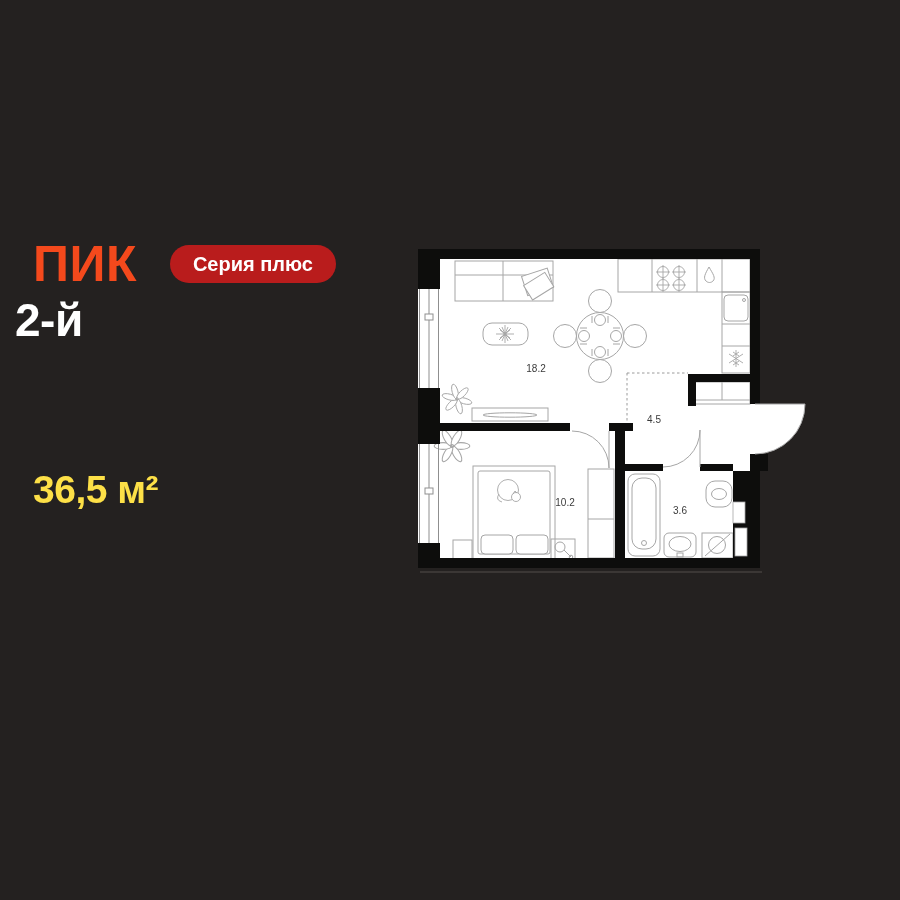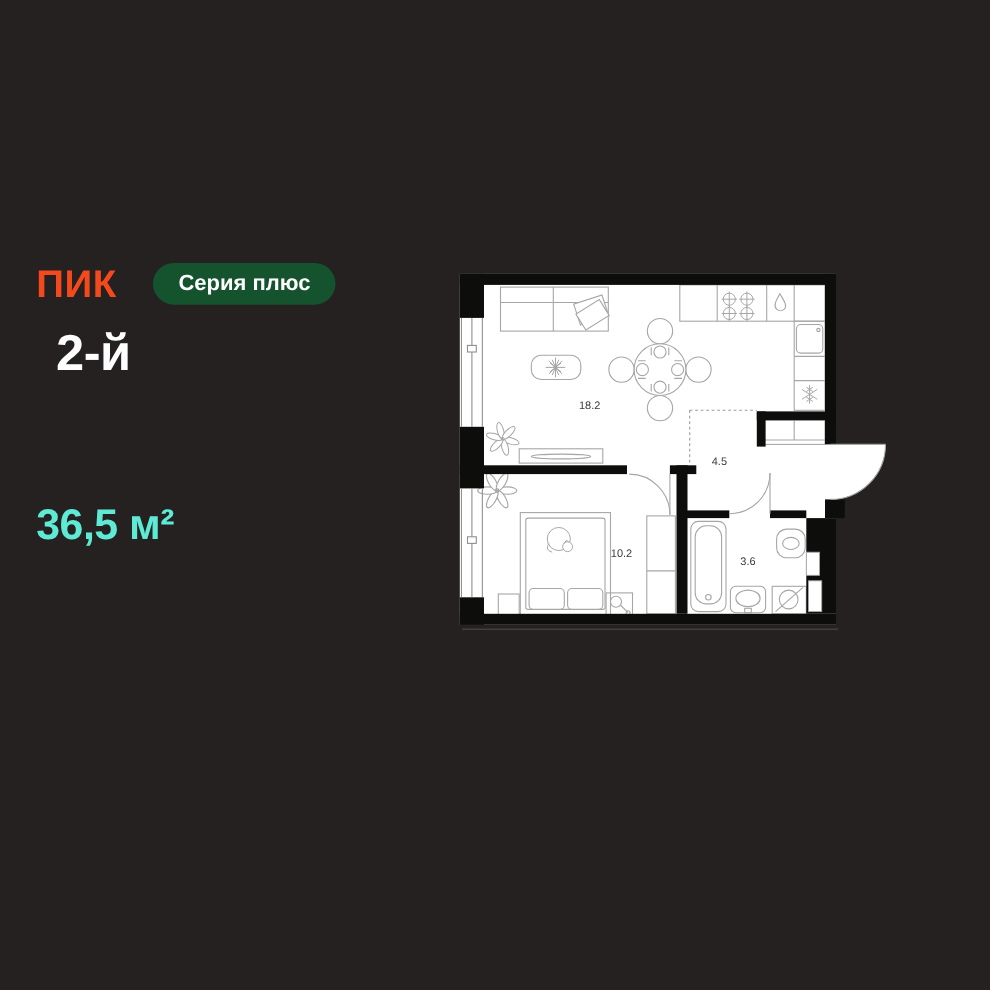--- a/index.html
+++ b/index.html
@@ -2,26 +2,26 @@
 <html><head>
 <meta charset="utf-8">
 <style>
   html,body{margin:0;padding:0;}
   body{
     width:900px;height:900px;overflow:hidden;position:relative;
     background:#242120;
     font-family:"Liberation Sans",sans-serif;
   }
   .brand-row{position:absolute;left:33px;top:239px;display:flex;align-items:center;gap:33px;}
-  .logo{font-size:35px;font-weight:800;color:#F4491C;line-height:1;letter-spacing:.5px;}
-  .badge{background:#14532d;color:#fff;font-size:20px;font-weight:600;padding:9px 23px;border-radius:23px;line-height:1;white-space:nowrap;}
-  .title{position:absolute;left:51px;top:296px;font-size:46px;font-weight:700;color:#fff;line-height:1.08;letter-spacing:-.5px;}
+  .logo{font-size:50px;font-weight:800;color:#F4491C;line-height:1;letter-spacing:.5px;}
+  .badge{background:#b91c1c;color:#fff;font-size:20px;font-weight:600;padding:9px 23px;border-radius:23px;line-height:1;white-space:nowrap;}
+  .title{position:absolute;left:15px;top:296px;font-size:46px;font-weight:700;color:#fff;line-height:1.08;letter-spacing:-.5px;}
   .area{position:absolute;left:33px;top:447px;}
   .area-label{font-size:25px;color:#9C9792;line-height:1.1;}
-  .area-value{font-size:39px;font-weight:700;color:#5eead4;margin-top:10px;letter-spacing:-.5px;line-height:1.1;}
+  .area-value{font-size:39px;font-weight:700;color:#fde047;margin-top:22px;letter-spacing:-.5px;line-height:1.1;}
   .plan-wrap{position:absolute;left:404px;top:240px;width:404px;height:334px;}
   svg text{font-family:"Liberation Sans",sans-serif;}
 </style>
 </head>
 <body>
 
 <div class="brand-row">
   <div class="logo">ПИК</div>
   <div class="badge">Серия плюс</div>
 </div>

